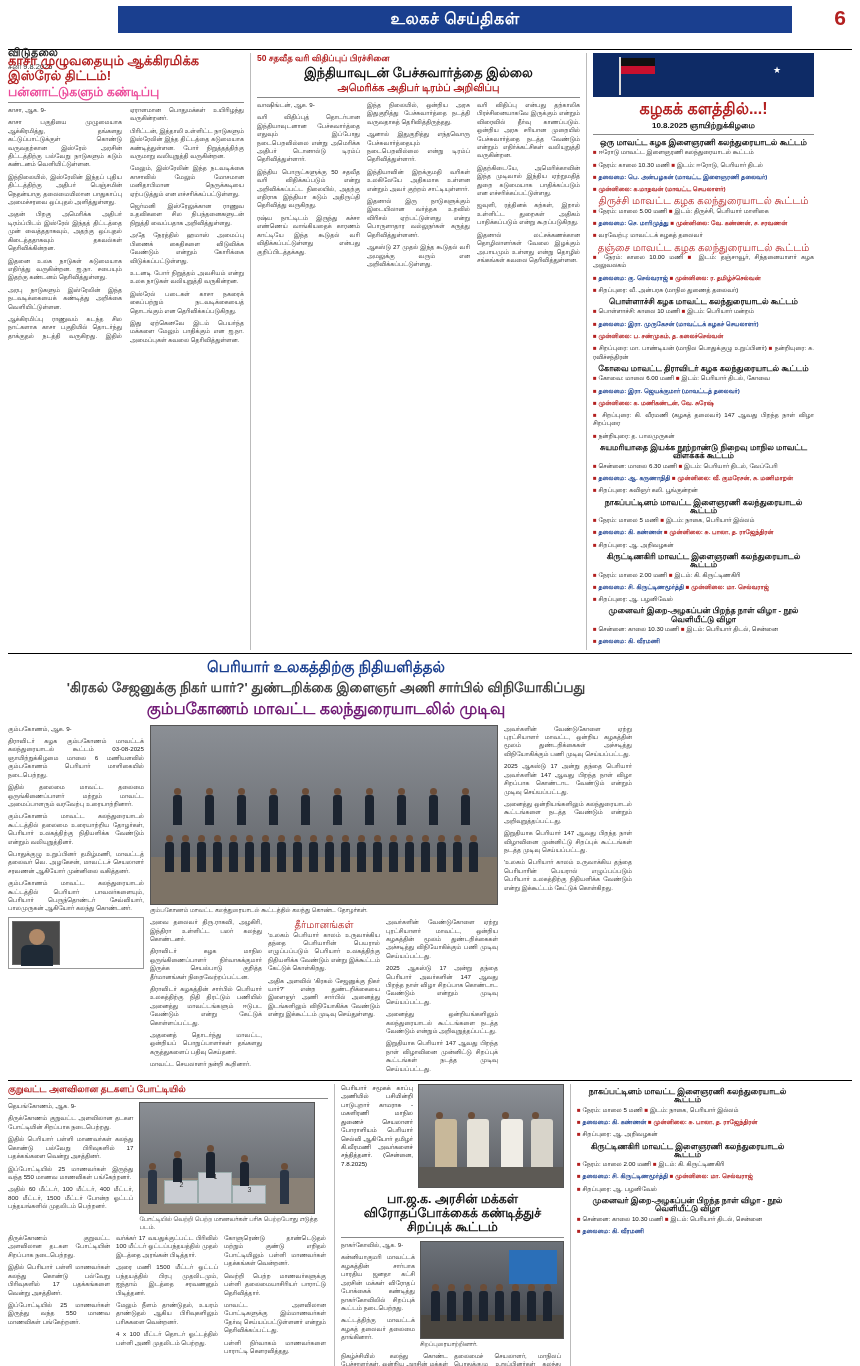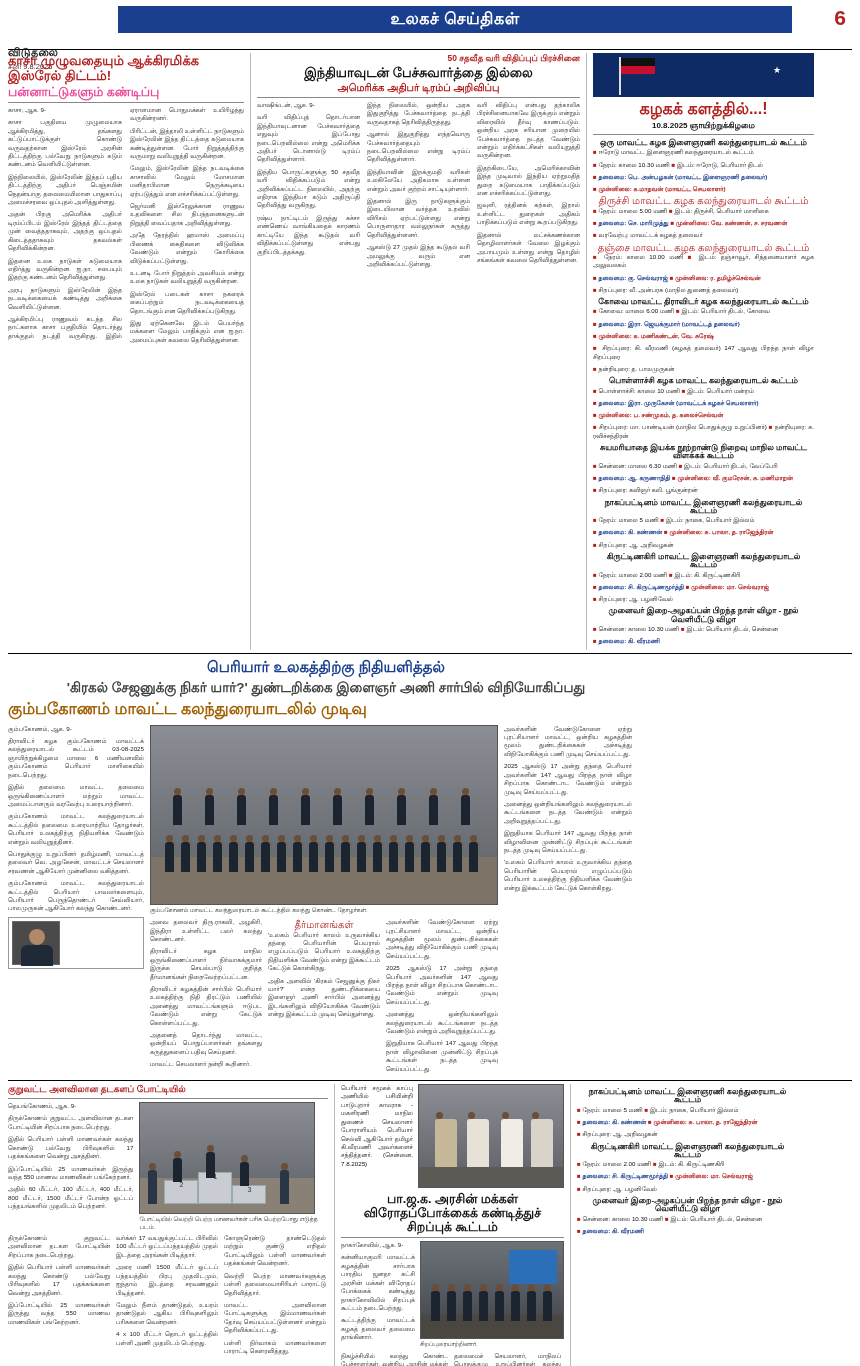--- a/index.html
+++ b/index.html
@@ -38,21 +38,21 @@
   .body-txt p { margin:0 0 4px; }
 
   
   .top-wrap { display:flex; gap:6px; }
   .col-a { width:236px; }
   .col-b { width:330px; }
   .col-c { width:228px; border-left:1px solid #bbb; padding-left:6px; }
 
   .h-a1 { font-size:13px; line-height:15px; color:#b32020; font-weight:bold; margin-bottom:2px; }
   .h-a2 { font-size:12.5px; line-height:14px; color:#ec4899; font-weight:bold; margin-bottom:3px; }
-  .h-b0 { font-size:8.5px; color:#b32020; font-weight:bold; text-align:right; margin-bottom:1px;}
+  .h-b0 { font-size:8.5px; color:#b32020; font-weight:bold; text-align:left; margin-bottom:1px;}
   .h-b1 { font-size:13px; line-height:15px; color:#111; font-weight:bold; text-align:center; margin-bottom:2px; }
   .h-b2 { font-size:10px; line-height:12px; color:#b32020; font-weight:bold; text-align:center; margin-bottom:3px; }
 
   .two-col { column-count:2; column-gap:8px; }
   .three-col { column-count:3; column-gap:7px; }
 
   
   .flagbox { width:100%; height:44px; background:#0e2b66; position:relative; overflow:hidden; margin-bottom:3px;}
   .flagbox .pole { position:absolute; left:26px; top:4px; width:2px; height:38px; background:#ddd; }
   .flagbox .flag { position:absolute; left:28px; top:5px; width:34px; height:16px; background:#c8102e; }
@@ -65,21 +65,21 @@
   .sq { color:#b32020; font-weight:bold; }
   .nm-blue { color:#1a3f8f; font-weight:bold; }
   .nm-red { color:#b32020; font-weight:bold; }
 
   .sub-head { font-size:8px; font-weight:bold; color:#111; text-align:center; margin:4px 0 1px; }
   .sub-head2 { font-size:10px; font-weight:normal; color:#b32020; text-align:center; margin:3px 0 1px; }
 
   
   .band-title { font-size:15px; color:#1a3f8f; font-weight:bold; text-align:center; margin:4px 0 2px; }
   .band-sub { font-size:13.5px; color:#404040; font-weight:bold; text-align:center; margin-bottom:3px; }
-  .band-sub2 { font-size:16px; color:#a16207; font-weight:bold; margin-bottom:5px; }
+  .band-sub2 { font-size:16px; color:#701a75; font-weight:bold; text-align:center; margin-bottom:5px; }
 
   .mid-wrap { display:flex; gap:6px; }
   .mid-left { width:136px; }
   .mid-photo { width:348px; }
   .mid-right { width:128px; }
 
   .photo {
     background:#6d6f74; position:relative; overflow:hidden;
     border:1px solid #555;
   }
@@ -218,37 +218,37 @@
       <div class="c-list">
         <div class="sub-head2">தஞ்சை மாவட்ட கழக கலந்துரையாடல் கூட்டம்</div>
         <p><span class="sq">■</span> <span>நேரம்: காலை 10.00 மணி</span>
            <span class="sq">■</span> <span>இடம்: தஞ்சாவூர், சிந்தனையாளர் கழக அலுவலகம்</span></p>
         <p><span class="sq">■</span> <span class="nm-blue">தலைமை: கு. செல்வராஜ்</span>
            <span class="sq">■</span> <span class="nm-red">முன்னிலை: ர. தமிழ்ச்செல்வன்</span></p>
         <p><span class="sq">■</span> <span>சிறப்புரை: வீ. அன்பரசு (மாநில துணைத் தலைவர்)</span></p>
       </div>
 
       <div class="c-list">
+        <div class="sub-head">பொள்ளாச்சி கழக மாவட்ட கலந்துரையாடல் கூட்டம்</div>
+        <p><span class="sq">■</span> <span>பொள்ளாச்சி: காலை 10 மணி</span>
+           <span class="sq">■</span> <span>இடம்: பெரியார் மன்றம்</span></p>
+        <p><span class="sq">■</span> <span class="nm-blue">தலைமை: இரா. முருகேசன் (மாவட்டக் கழகச் செயலாளர்)</span></p>
+        <p><span class="sq">■</span> <span class="nm-red">முன்னிலை: ப. சண்முகம், த. கலைச்செல்வன்</span></p>
+        <p><span class="sq">■</span> <span>சிறப்புரை: மா. பாண்டியன் (மாநில பொதுக்குழு உறுப்பினர்)</span>
+           <span class="sq">■</span> <span>நன்றியுரை: சு. ரவிச்சந்திரன்</span></p>
+      </div>
+
+      <div class="c-list">
         <div class="sub-head">கோவை மாவட்ட திராவிடர் கழக கலந்துரையாடல் கூட்டம்</div>
         <p><span class="sq">■</span> <span>கோவை: மாலை 6.00 மணி</span>
            <span class="sq">■</span> <span>இடம்: பெரியார் திடல், கோவை</span></p>
         <p><span class="sq">■</span> <span class="nm-blue">தலைமை: இரா. ஜெயக்குமார் (மாவட்டத் தலைவர்)</span></p>
         <p><span class="sq">■</span> <span class="nm-red">முன்னிலை: க. மணிகண்டன், வே. சுரேஷ்</span></p>
         <p><span class="sq">■</span> <span>சிறப்புரை: கி. வீரமணி (கழகத் தலைவர்) 147 ஆவது பிறந்த நாள் விழா சிறப்புரை</span></p>
         <p><span class="sq">■</span> <span>நன்றியுரை: த. பாலமுருகன்</span></p>
-      </div>
-
-      <div class="c-list">
-        <div class="sub-head">பொள்ளாச்சி கழக மாவட்ட கலந்துரையாடல் கூட்டம்</div>
-        <p><span class="sq">■</span> <span>பொள்ளாச்சி: காலை 10 மணி</span>
-           <span class="sq">■</span> <span>இடம்: பெரியார் மன்றம்</span></p>
-        <p><span class="sq">■</span> <span class="nm-blue">தலைமை: இரா. முருகேசன் (மாவட்டக் கழகச் செயலாளர்)</span></p>
-        <p><span class="sq">■</span> <span class="nm-red">முன்னிலை: ப. சண்முகம், த. கலைச்செல்வன்</span></p>
-        <p><span class="sq">■</span> <span>சிறப்புரை: மா. பாண்டியன் (மாநில பொதுக்குழு உறுப்பினர்)</span>
-           <span class="sq">■</span> <span>நன்றியுரை: சு. ரவிச்சந்திரன்</span></p>
       </div>
 
       <div class="c-list">
         <div class="sub-head">சுயமரியாதை இயக்க நூற்றாண்டு நிறைவு மாநில மாவட்ட விளக்கக் கூட்டம்</div>
         <p><span class="sq">■</span> <span>சென்னை: மாலை 6.30 மணி</span>
            <span class="sq">■</span> <span>இடம்: பெரியார் திடல், வேப்பேரி</span></p>
         <p><span class="sq">■</span> <span class="nm-blue">தலைமை: ஆ. கருணாநிதி</span>
            <span class="sq">■</span> <span class="nm-red">முன்னிலை: வீ. குமரேசன், சு. மணிமாறன்</span></p>
         <p><span class="sq">■</span> <span>சிறப்புரை: கவிஞர் கலி. பூங்குன்றன்</span></p>
       </div>

